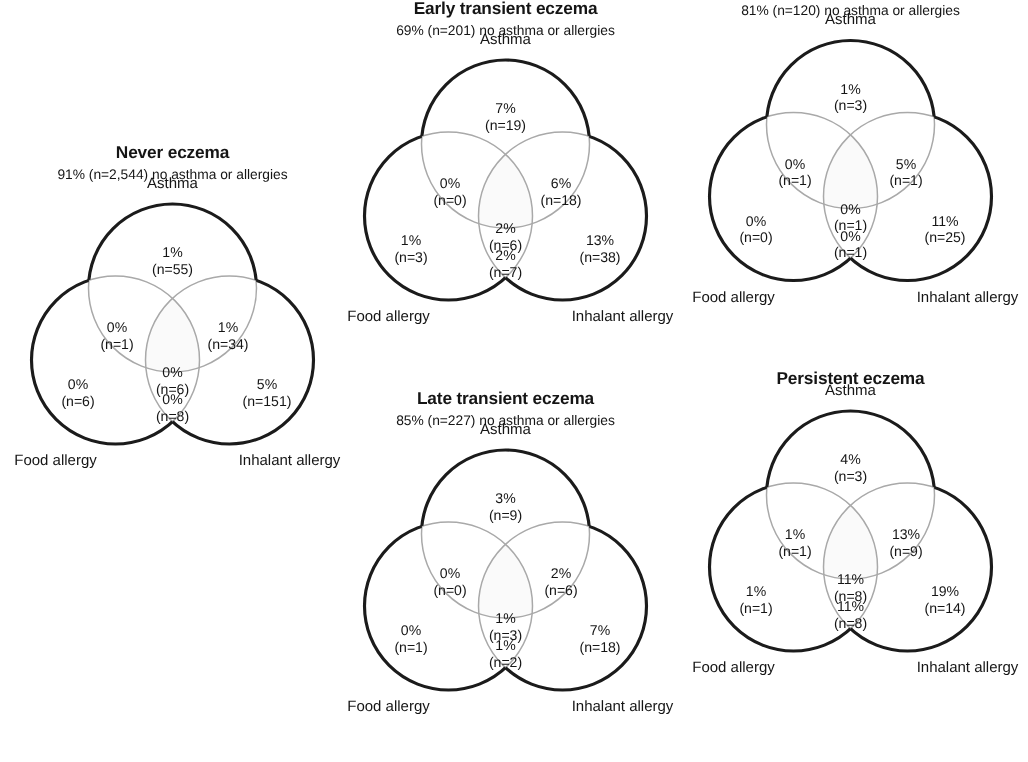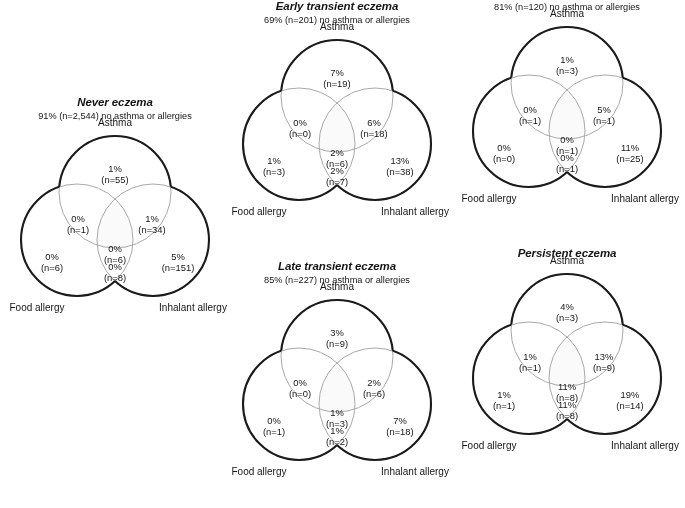--- a/index.html
+++ b/index.html
@@ -29,21 +29,20 @@
     height: 248px;
   }
 
   .panel-title {
     text-align: center;
     font-size: 11.5px;
     font-weight: bold;
     letter-spacing: -0.1px;
     line-height: 13px;
     white-space: nowrap;
-    font-style: italic;
   }
   .panel-subtitle {
     text-align: center;
     font-size: 9.2px;
     font-weight: normal;
     line-height: 12px;
     margin-top: 1px;
     white-space: nowrap;
   }
 

